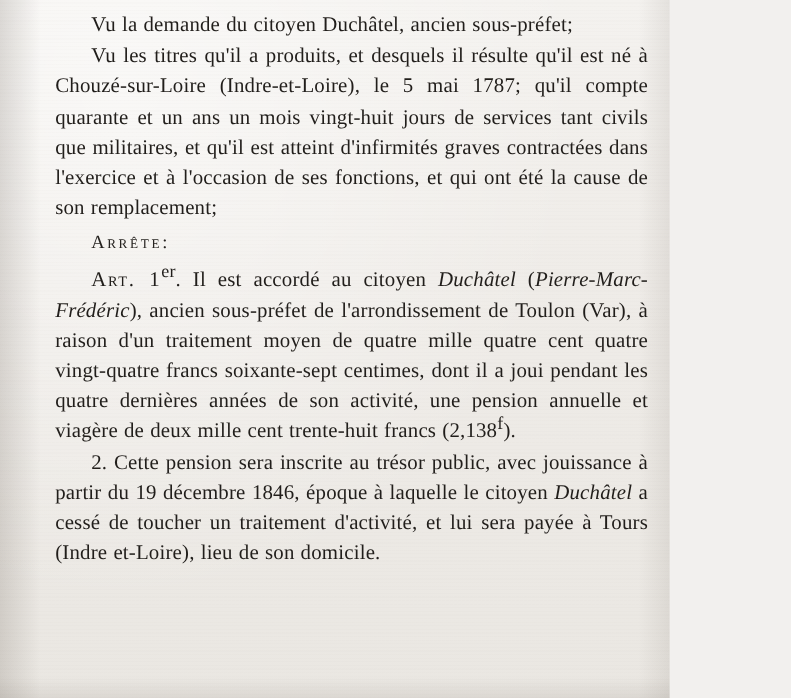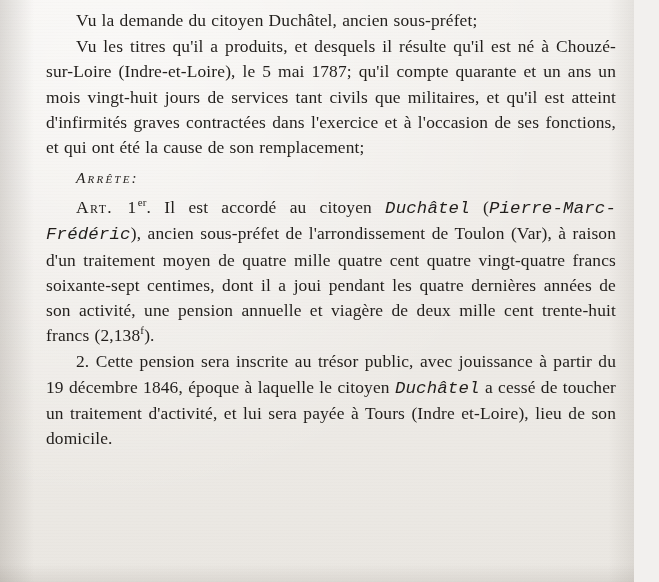--- a/index.html
+++ b/index.html
@@ -9,21 +9,21 @@
   body {
     width: 659px;
     height: 582px;
     background: #f2f0ee;
     font-family: "Liberation Serif", serif;
     color: #23201d;
     overflow: hidden;
   }
   #page {
     position: relative;
-    width: 634px;
+    width: 558px;
     height: 582px;
     background:
       radial-gradient(ellipse at 18% 12%, rgba(255,255,255,0.55), rgba(0,0,0,0) 60%),
       linear-gradient(180deg, #f4f2ef 0%, #efece8 40%, #eae7e2 100%);
     box-sizing: border-box;
     padding: 8px 18px 6px 46px;
   }
   
   #page::before {
     content: "";
@@ -53,38 +53,36 @@
     font-size: 17.4px;
     line-height: 25.2px;
     text-align: justify;
     text-indent: 30px;
     letter-spacing: 0.15px;
     color: #211e1b;
     word-spacing: 0.6px;
   }
   .it {
     font-style: italic;
-    font-family: Liberation Mono, monospace;
   }
   .arrete {
     margin: 7px 0 6px 0;
     font-size: 15.4px;
     line-height: 22px;
     text-indent: 30px;
     font-variant: small-caps;
     letter-spacing: 2.2px;
     color: #262320;
-    font-style: italic;
   }
   .art-label {
     font-variant: small-caps;
     letter-spacing: 1.4px;
   }
   sup {
-    font-size: 11px;
+    font-size: 15px;
     vertical-align: super;
     line-height: 0;
   }
   .spaced-para {
     margin-top: 6px;
   }
 </style>
 </head>
 <body>
 

